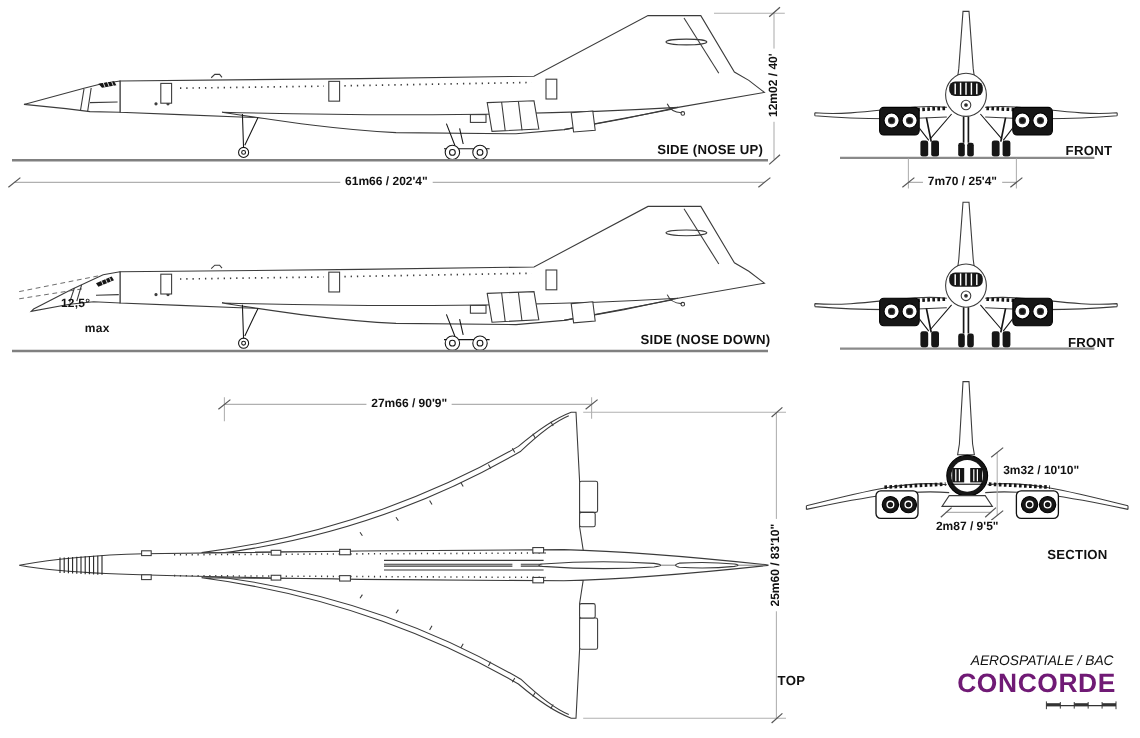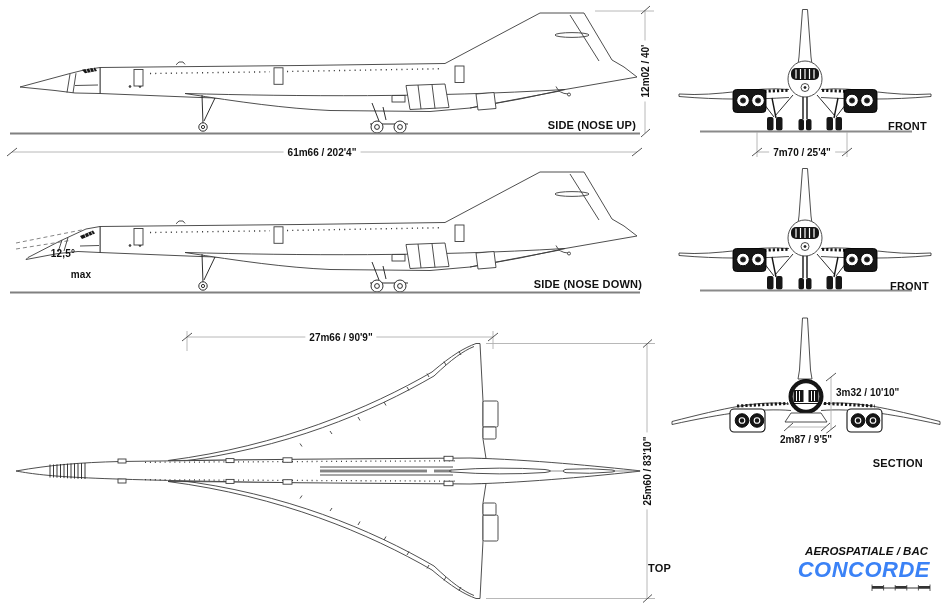--- a/index.html
+++ b/index.html
@@ -5,23 +5,23 @@
   html,body{margin:0;padding:0;background:#fff;}
   #sheet{position:relative;width:950px;height:615px;background:#ffffff;overflow:hidden;
          font-family:"Liberation Sans",sans-serif;}
   #art{position:absolute;left:0;top:0;}
   .lbl{position:absolute;font-weight:bold;font-size:11px;color:#111;white-space:nowrap;
        letter-spacing:.2px;line-height:12px;}
   .dim{position:absolute;font-weight:bold;font-size:10px;color:#111;white-space:nowrap;
        background:#fff;padding:0 4px;line-height:11px;}
   .ctr{transform:translate(-50%,-50%);}
   .rot{transform:translate(-50%,-50%) rotate(-90deg);}
-  .brand{position:absolute;font-weight:bold;font-style:italic;font-size:11.5px;color:#111;
+  .brand{position:absolute;font-weight:normal;font-style:italic;font-size:11.5px;color:#111;
          white-space:nowrap;margin-left:35px;}
-  .name{position:absolute;font-weight:bold;font-style:italic;font-size:22px;color:#3b82f6;
+  .name{position:absolute;font-weight:bold;font-size:22px;color:#701a75;
         letter-spacing:.5px;white-space:nowrap;}
   .small{font-size:10px;line-height:11px;}
 </style>
 </head>
 <body>
 
 <div id="sheet">
 
 <svg id="art" width="950" height="615" viewBox="0 0 950 615">
   <defs>

